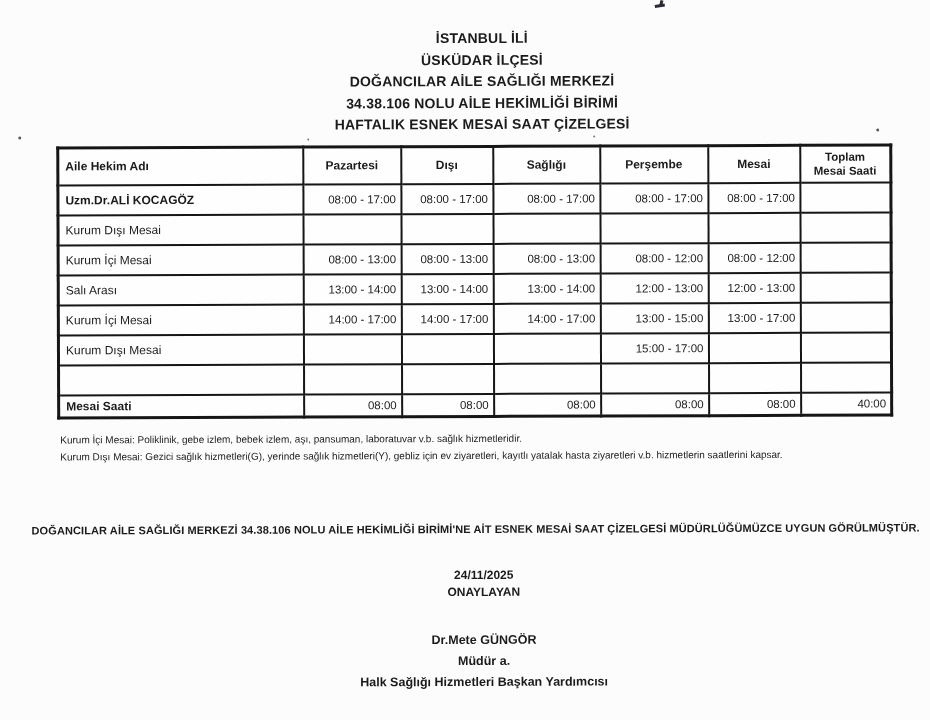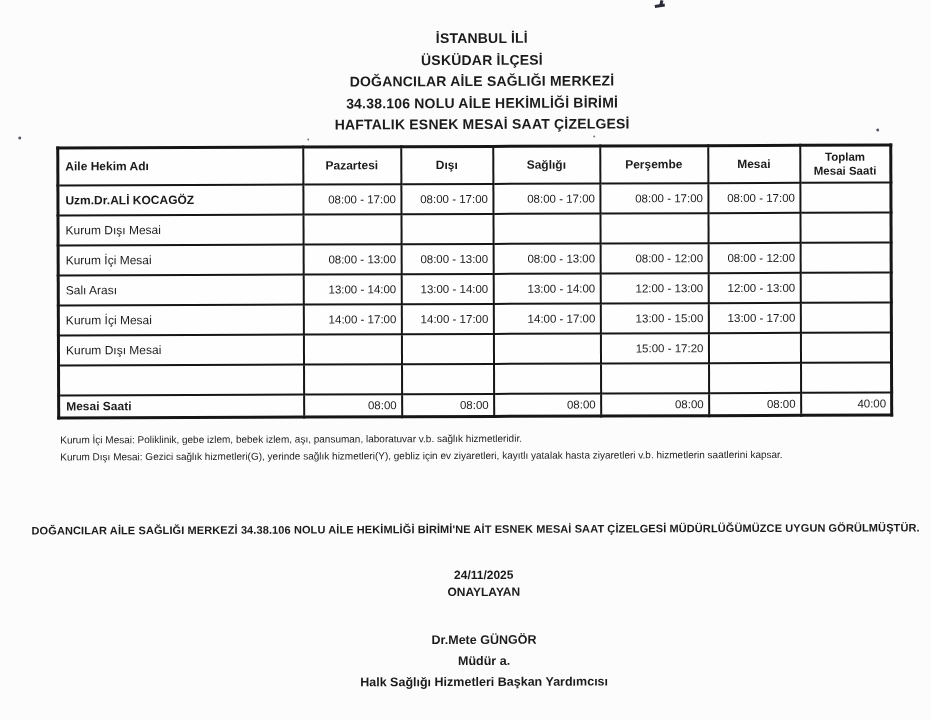--- a/index.html
+++ b/index.html
@@ -198,21 +198,21 @@
         <td class="val">13:00 - 15:00</td>
         <td class="val">13:00 - 17:00</td>
         <td class="val"></td>
       </tr>
 
       <tr class="r">
         <td class="lbl">Kurum Dışı Mesai</td>
         <td class="val"></td>
         <td class="val"></td>
         <td class="val"></td>
-        <td class="val">15:00 - 17:20</td>
+        <td class="val">15:00 - 17:00</td>
         <td class="val"></td>
         <td class="val"></td>
       </tr>
 
       <tr class="r">
         <td class="lbl"></td>
         <td class="val"></td>
         <td class="val"></td>
         <td class="val"></td>
         <td class="val"></td>

